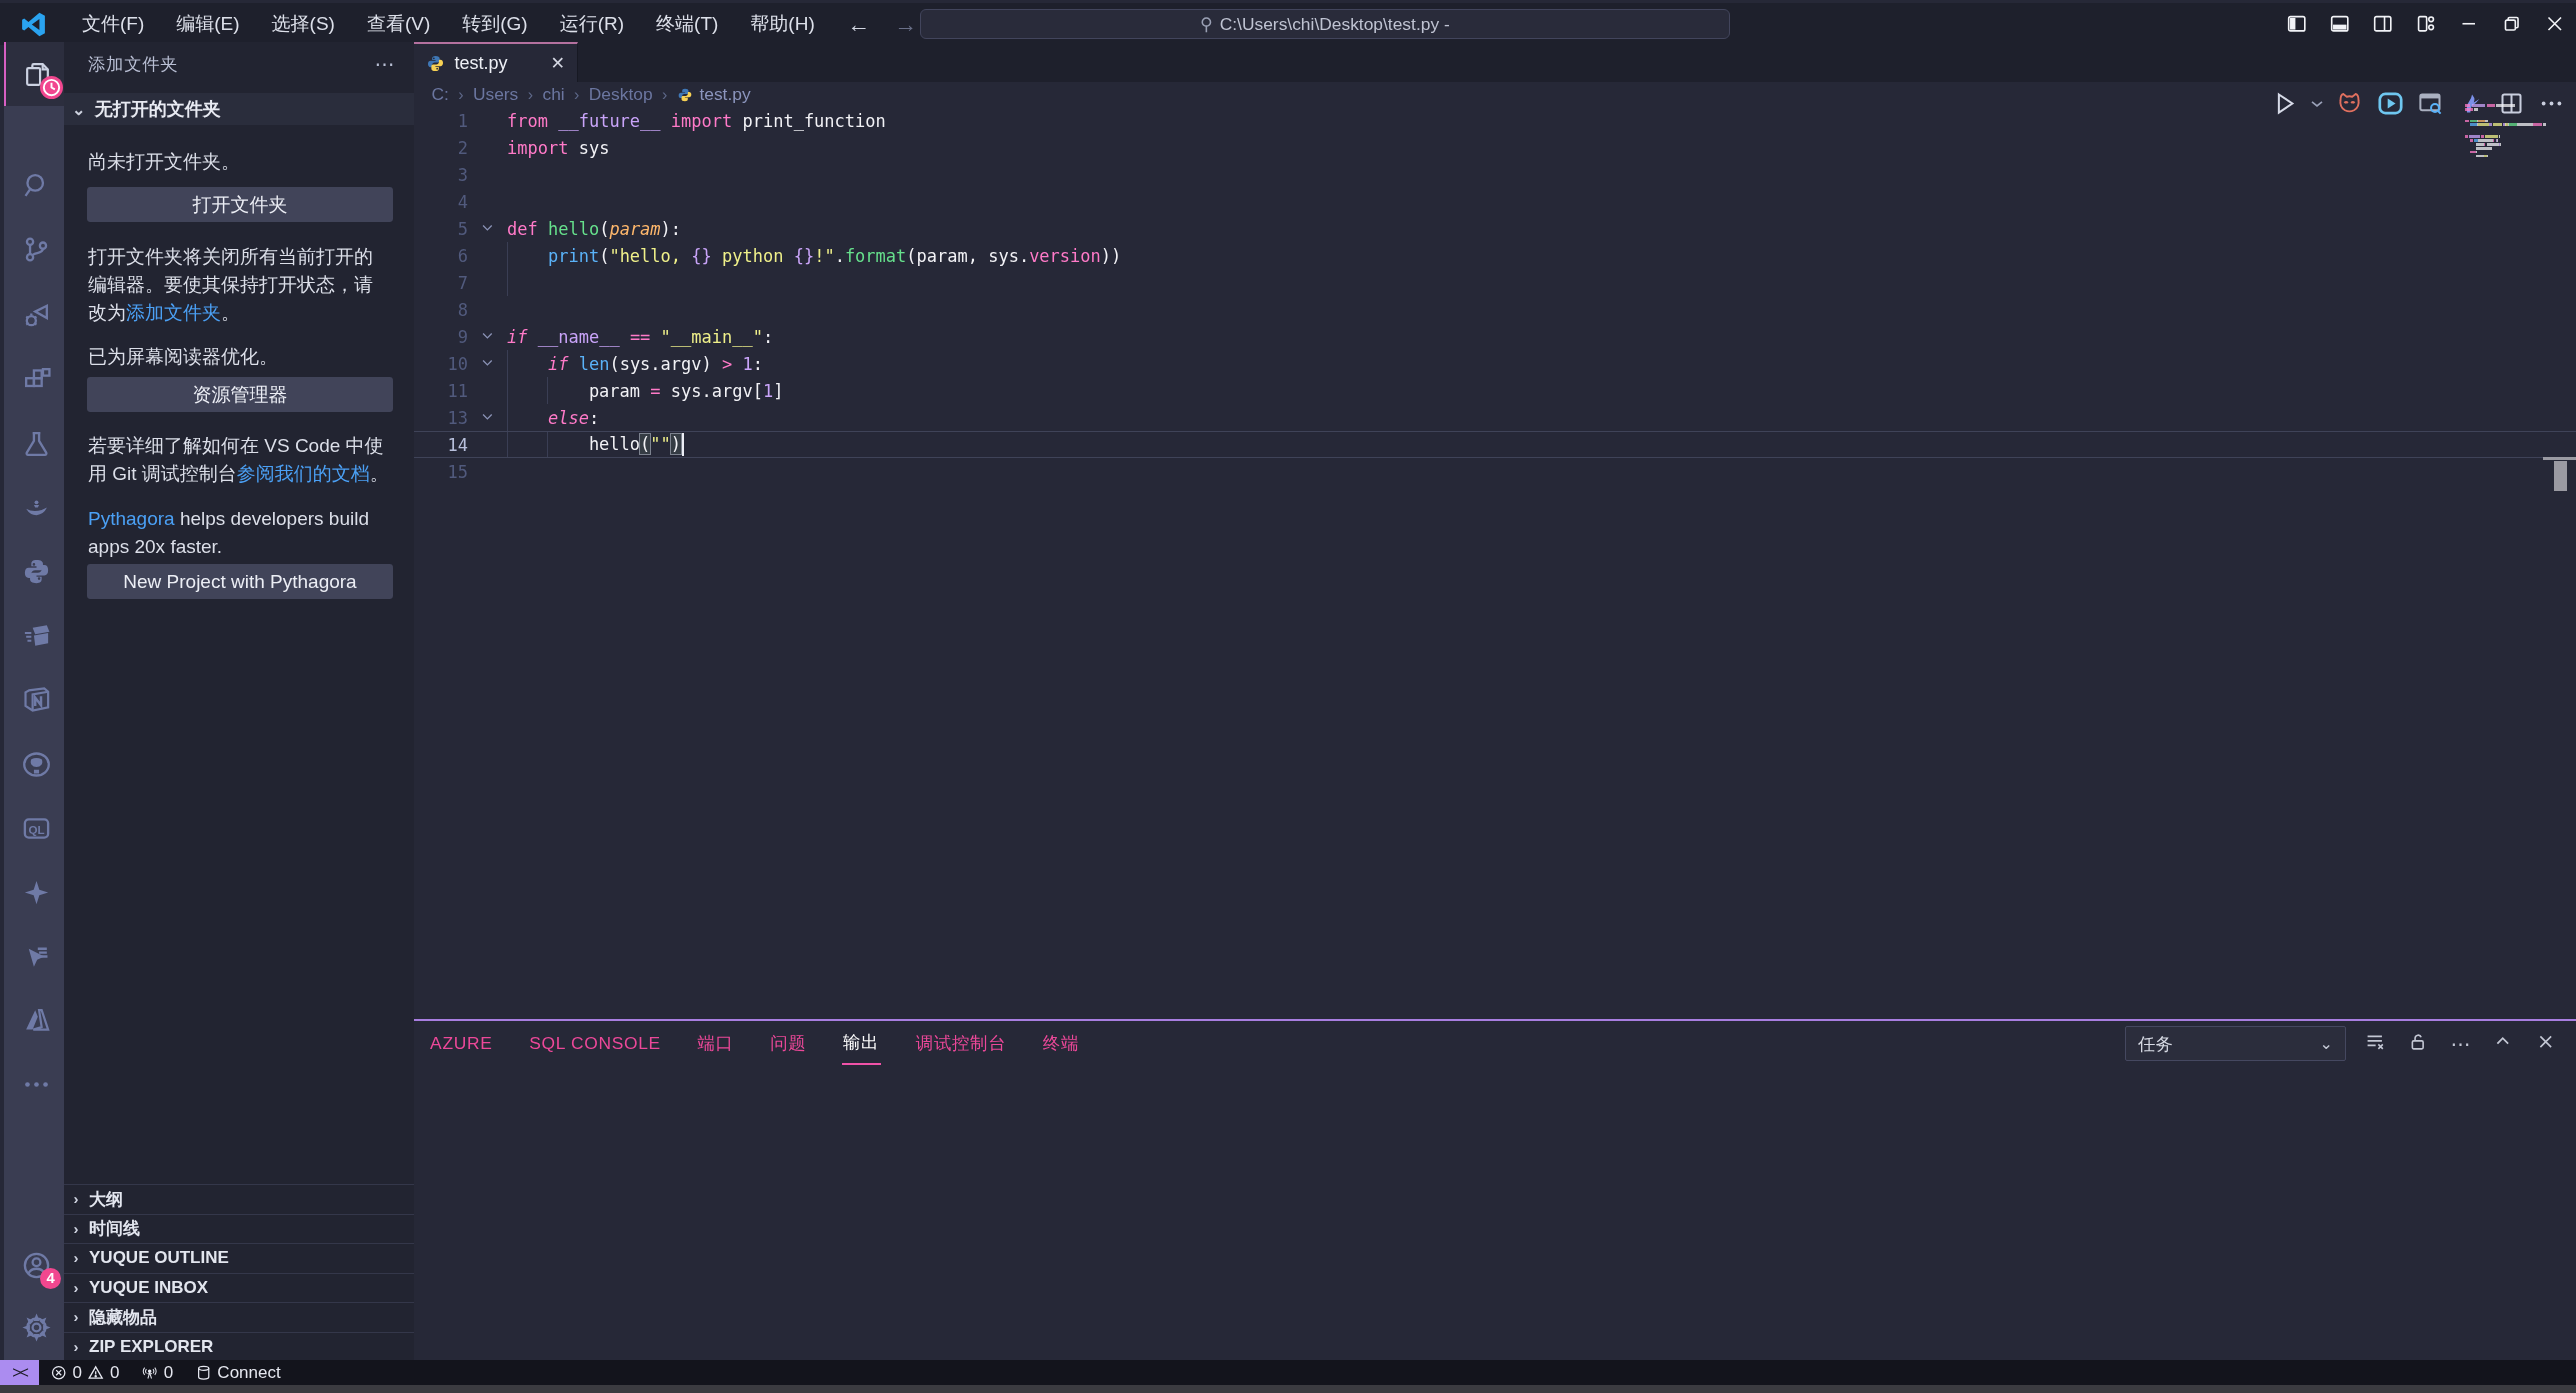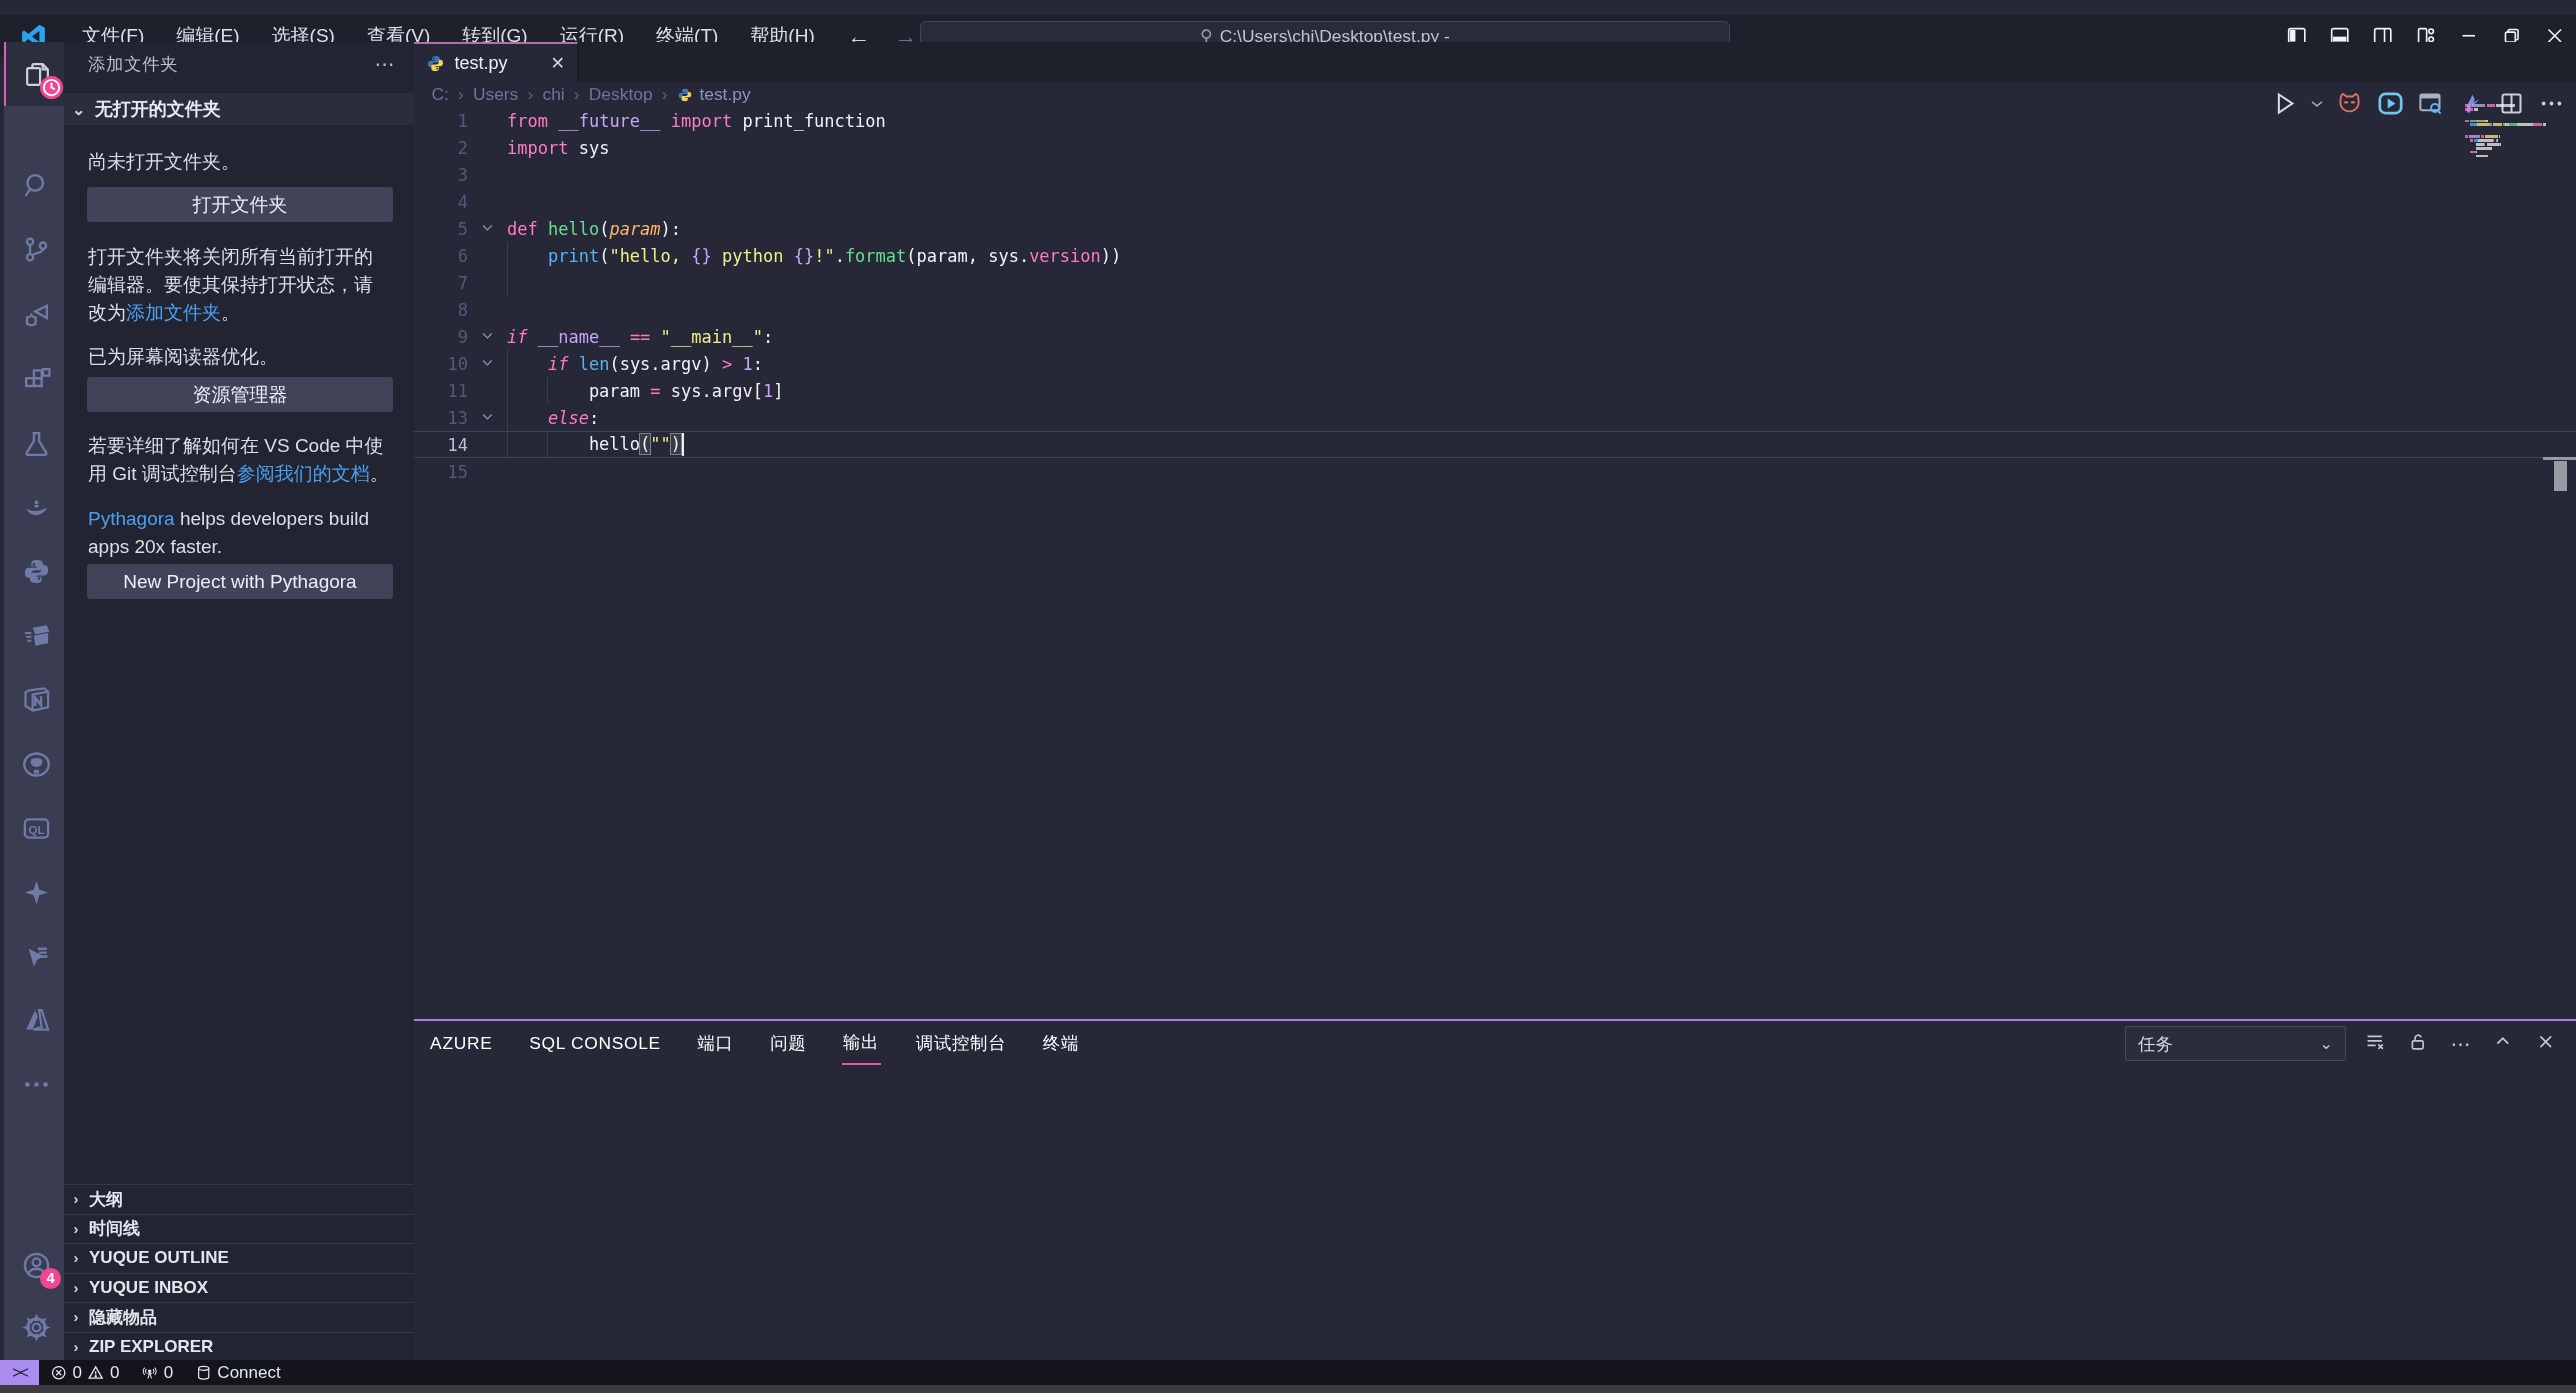--- a/index.html
+++ b/index.html
@@ -1,20 +1,20 @@
 <!DOCTYPE html>
 <html style="font-size:10.7px"><head>
 <meta charset="utf-8">
 <style>
   * { margin:0; padding:0; box-sizing:border-box; }
   html,body { width:2576px; height:1393px; overflow:hidden; background:#262837;
     font-family:"Liberation Sans", sans-serif; color:#e8eaf2; }
 
   
-  #titlebar { position:absolute; left:0; top:15px; width:2576px; height:42px; background:#1e202c;
+  #titlebar { position:absolute; left:0; top:3px; width:2576px; height:42px; background:#1e202c;
     display:flex; align-items:center; }
   #vscode-logo { margin-left:20px; width:27px; height:27px; }
   #menu-bar { display:flex; margin-left:19px; }
   .menu-item { font-size:19px; color:#dde0ea; padding:0 16px; line-height:42px; cursor:default; }
   #nav-arrows { position:absolute; left:847px; top:0; height:42px; display:flex; align-items:center; gap:24px; }
   .nav-arrow { font-size:23px; color:#d2d6e2; }
   .nav-arrow.dim { color:#6a7089; }
   #search-box { position:absolute; left:920px; top:6px; width:810px; height:30px; background:#292b3a;
     border:0.7px solid #42455c; border-radius:6px; display:flex; align-items:center; justify-content:center;
     font-size:17.4px; color:#bfc3d2; }
@@ -78,21 +78,21 @@
   #minimap { position:absolute; left:2051px; top:62px; width:94px; }
   .mm-line { position:relative; height:3.9px; }
   .mm-tok { position:absolute; top:0; height:2.8px; }
   #ov-hline { position:absolute; left:2129px; top:415px; width:33px; height:3.4px; background:#9a9aa2; }
   #ov-vbar  { position:absolute; left:2140px; top:419px; width:13.4px; height:29.5px; background:#9a9aa2; }
 
   
   #panel { position:absolute; left:0; top:977px; width:2162px; height:342px; background:#262837;
     border-top:2px solid #a87ee0; }
   #panel-tabs { position:absolute; left:14.8px; top:0; height:44px; display:flex; align-items:center; gap:34px; }
-  .panel-tab { font-size:17.4px; color:#ffffff; letter-spacing:0.7px; padding:9.4px 1.3px; }
+  .panel-tab { font-size:17.4px; color:#ec4899; letter-spacing:0.7px; padding:9.4px 1.3px; }
   .panel-tab.active { color:#ffffff; border-bottom:2.7px solid #f052a8; }
   #panel-right { position:absolute; right:16px; top:5.4px; display:flex; align-items:center; gap:14.8px; }
   #task-dropdown { width:221px; height:35px; background:#2b2d3c; border:0.7px solid #454860; border-radius:2px;
     display:flex; align-items:center; font-size:17.4px; color:#d7dae4; padding:0 12px; }
   #task-dropdown .dd-chev { margin-left:auto; font-size:16px; color:#c3c7d4; }
   .panel-icon { font-size:20px; color:#c3c7d4; width:28px; text-align:center; }
   .panel-icon svg { width:21.5px; height:21.5px; }
 
   
   #statusbar { position:absolute; left:0; top:1360px; width:2576px; height:25px; background:#13141c;

